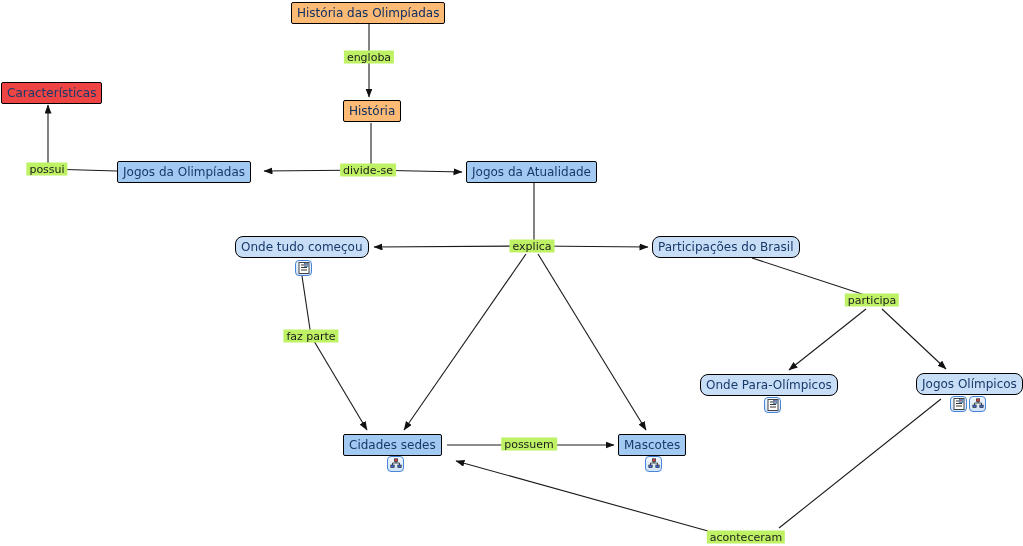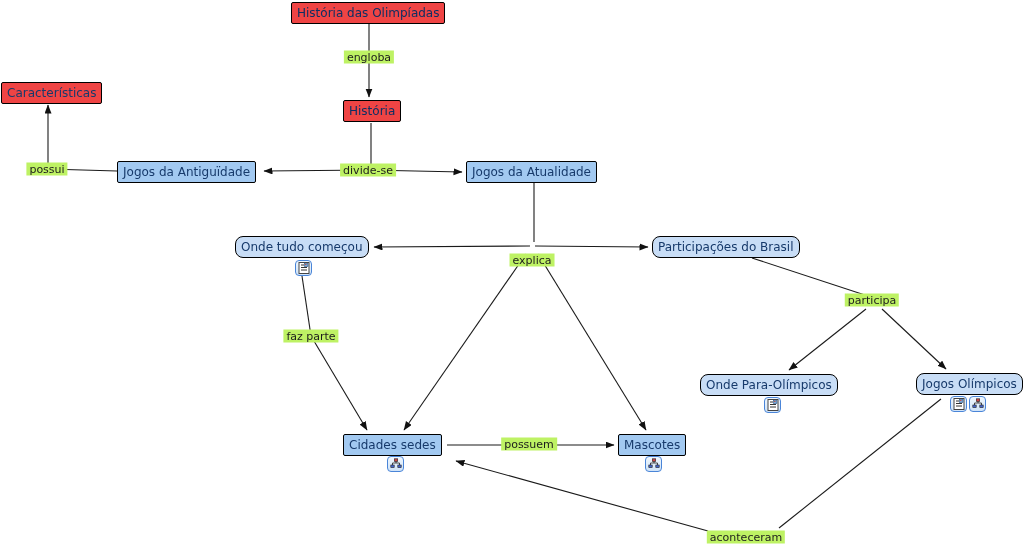--- a/index.html
+++ b/index.html
@@ -7,21 +7,21 @@
     position:relative;width:1023px;height:546px;background:#ffffff;
     font-family:"DejaVu Sans","Liberation Sans",sans-serif;overflow:hidden;
   }
   svg.edges{position:absolute;left:0;top:0;z-index:1;}
   .node{
     position:absolute;z-index:3;
     border:1px solid #000;border-radius:2px;
     padding:3px 5px;font-size:12px;line-height:14px;white-space:nowrap;
     color:#173a6b;text-align:center;cursor:default;
   }
-  .node.primary{background:#ef4444;color:#0d2f63;}
+  .node.primary{background:#fdba74;color:#0d2f63;}
   .node.medium{background:#a2c9f1;}
   .node.light{background:#c8ddf6;border-radius:8px;}
   .node.pale{background:#ef4444;}
   .edge-label{
     position:absolute;z-index:2;transform:translate(-50%,-50%);
     background:#bef264;padding:0 3px;font-size:11px;color:#1c1c1c;white-space:nowrap;
   }
   .res-icon{
     position:absolute;z-index:4;width:17px;height:16px;
     display:flex;align-items:center;justify-content:center;
@@ -60,30 +60,30 @@
       <line x1="882" y1="309" x2="946" y2="369" marker-end="url(#arrow)"></line>
       <line x1="941" y1="399" x2="779" y2="528"></line>
       <line x1="708" y1="531" x2="456" y2="461" marker-end="url(#arrow)"></line>
       <line x1="447" y1="445" x2="614" y2="445" marker-end="url(#arrow)"></line>
     </g>
   </svg>
 
   <div class="edge-label" style="left:369px;top:57px">engloba</div>
   <div class="edge-label" style="left:368px;top:170px">divide-se</div>
   <div class="edge-label" style="left:47px;top:169px">possui</div>
-  <div class="edge-label" style="left:532px;top:260px">explica</div>
+  <div class="edge-label" style="left:532px;top:246px">explica</div>
   <div class="edge-label" style="left:311px;top:336px">faz parte</div>
   <div class="edge-label" style="left:872px;top:300px">participa</div>
   <div class="edge-label" style="left:529px;top:444px">possuem</div>
   <div class="edge-label" style="left:746px;top:537px">aconteceram</div>
 
   <div class="node primary" style="left:291px;top:2px">História das Olimpíadas</div>
   <div class="node primary" style="left:343px;top:100px">História</div>
   <div class="node pale" style="left:1px;top:82px">Características</div>
-  <div class="node medium" style="left:117px;top:161px">Jogos da Antiguïdade</div>
+  <div class="node medium" style="left:117px;top:161px">Jogos da Olimpíadas</div>
   <div class="node medium" style="left:466px;top:161px">Jogos da Atualidade</div>
   <div class="node light" style="left:235px;top:236px">Onde tudo começou</div>
   <div class="node light" style="left:652px;top:236px">Participações do Brasil</div>
   <div class="node light" style="left:700px;top:374px">Onde Para-Olímpicos</div>
   <div class="node light" style="left:916px;top:373px">Jogos Olímpicos</div>
   <div class="node medium" style="left:343px;top:434px">Cidades sedes</div>
   <div class="node medium" style="left:618px;top:434px">Mascotes</div>
 
   <span class="res-icon" style="left:295px;top:260px">
     <svg width="12" height="12" viewBox="0 0 12 12">

